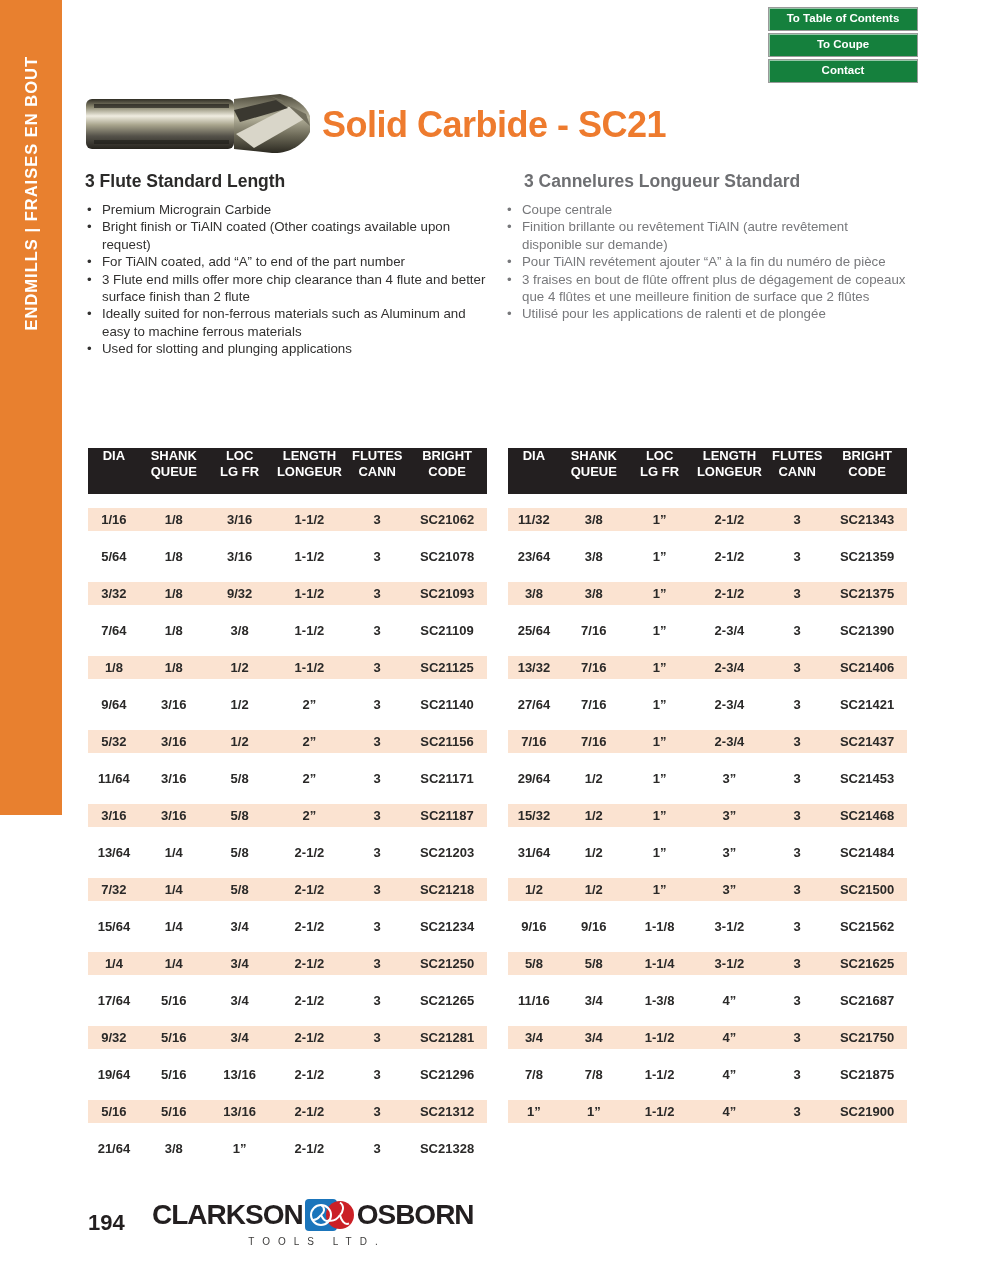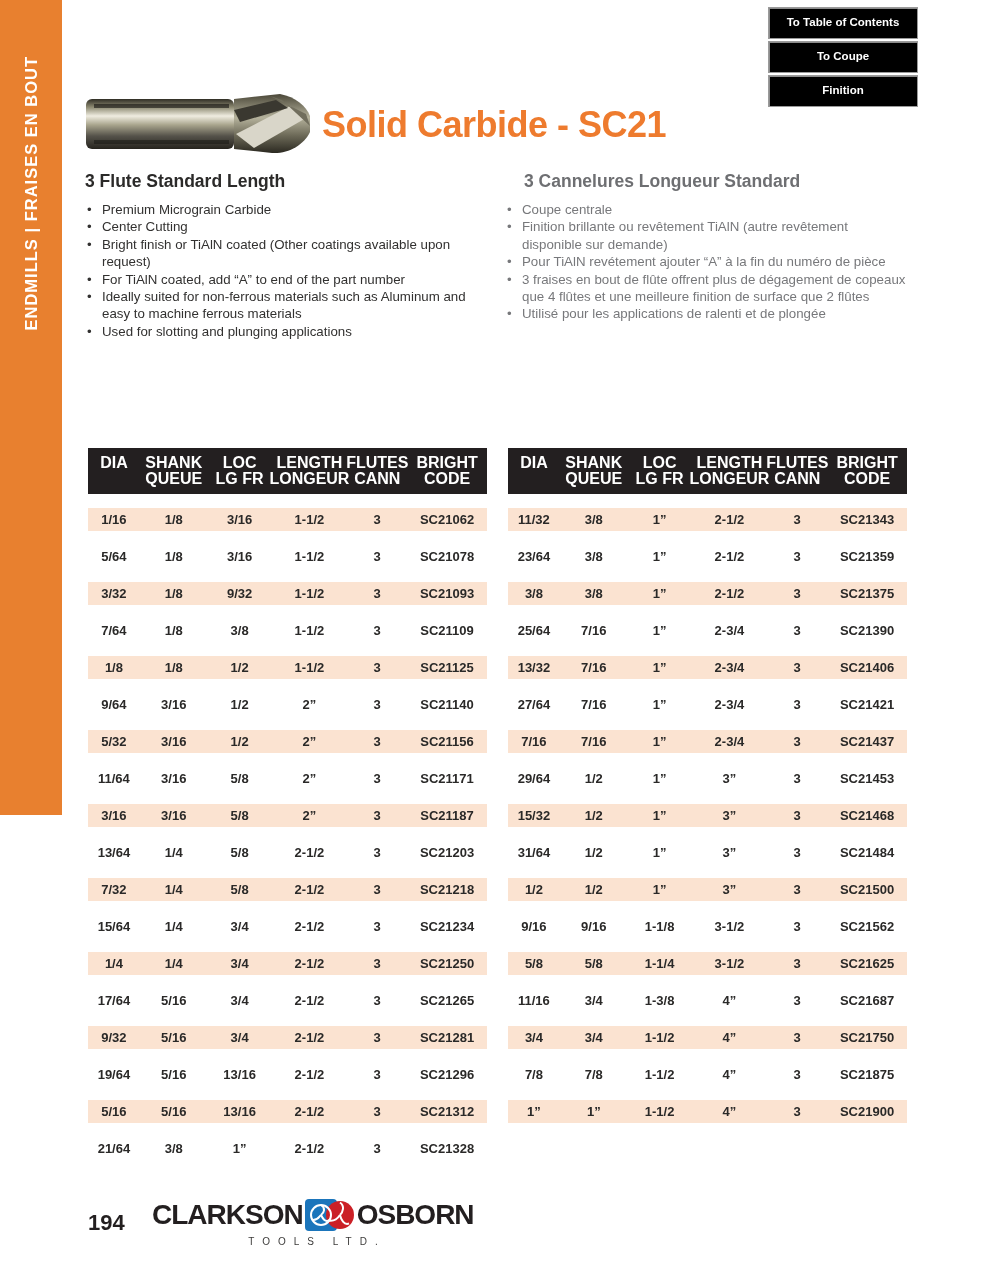--- a/index.html
+++ b/index.html
@@ -14,21 +14,21 @@
   .sidebar { position:absolute; left:0; top:0; width:62px; height:815px; background:#e8802f; }
   .sidebar-text {
     position:absolute; top:56px; left:50%; transform:translateX(-50%) rotate(180deg);
     writing-mode:vertical-rl; color:#fff; font-weight:bold; font-size:16.5px;
     letter-spacing:1px; white-space:nowrap;
   }
 
   
   .nav { position:absolute; top:7px; left:768px; width:150px; }
   .nav-btn {
-    width:150px; height:32px; margin-bottom:2px; background:#000000;
+    width:150px; height:24px; margin-bottom:2px; background:#15803d;
     border:1px solid #9a9a9a; box-shadow:inset 1px 1px 0 rgba(255,255,255,.55);
     color:#ffffff; font-size:11.5px; font-weight:bold;
     display:flex; align-items:center; justify-content:center; cursor:pointer;
     line-height:1;
   }
 
   
   .endmill { position:absolute; left:84px; top:90px; width:228px; height:68px; }
   .title {
     position:absolute; left:322px; top:104px; font-size:36px; font-weight:bold;
@@ -43,21 +43,21 @@
   .bullets-en { left:85px; color:#323130; }
   .bullets-fr { left:505px; color:#77787b; }
   .bullets li { position:relative; padding-left:17px; font-size:13.3px; line-height:17.4px; }
   .bullets li::before { content:"•"; position:absolute; left:2px; top:0; }
 
   
   .ctable { position:absolute; top:448px; width:399px; }
   .ctable-left { left:88px; }
   .ctable-right { left:508px; }
   .thead { background:#231f20; color:#fff; height:46px; display:flex; align-items:flex-start; }
-  .thead .col { display:flex; flex-direction:column; align-items:center; justify-content:flex-start; padding-top:7px; font-size:16px; font-weight:bold; line-height:16px; }
+  .thead .col { display:flex; flex-direction:column; align-items:center; justify-content:flex-start; font-size:13px; font-weight:bold; line-height:16px; }
   .tbody { margin-top:5px; }
   .trow { display:flex; height:23px; align-items:center;margin-top:14px; }
   .trow.alt { background:#fbe3d1; }
   .tcell { text-align:center; font-size:13px; font-weight:bold; color:#2a2928; }
   .c0 { width:13%; } .c1 { width:17%; } .c2 { width:16%; } .c3 { width:19%; } .c4 { width:15%; } .c5 { width:20%; }
 
   
   .page-number { position:absolute; left:88px; top:1210px; font-size:22px; font-weight:bold; color:#231f20; }
   .brand { position:absolute; left:152px; top:1197px; display:flex; align-items:center; }
   .brand-word { font-size:28px; font-weight:bold; color:#231f20; letter-spacing:-1px; line-height:1; }
@@ -72,21 +72,21 @@
 
 <div class="page">
 
   <div class="sidebar">
     <span class="sidebar-text">ENDMILLS  |  FRAISES EN BOUT</span>
   </div>
 
   <div class="nav">
     <div class="nav-btn">To Table of Contents</div>
     <div class="nav-btn">To Coupe</div>
-    <div class="nav-btn">Finition</div>
+    <div class="nav-btn">Contact</div>
   </div>
 
   <div class="endmill">
     <svg width="228" height="68" viewBox="0 0 228 68" xmlns="http://www.w3.org/2000/svg">
       <defs>
         <linearGradient id="metal" x1="0" y1="0" x2="0" y2="1">
           <stop offset="0" stop-color="#2f2d24"></stop>
           <stop offset="0.16" stop-color="#8b8870"></stop>
           <stop offset="0.34" stop-color="#efece0"></stop>
           <stop offset="0.52" stop-color="#a8a48c"></stop>
@@ -108,23 +108,23 @@
       <path d="M186,6 L222,24 L226,36 L198,10 Z" fill="#716e5d"></path>
       <path d="M150,20 L192,10 L204,18 L156,32 Z" fill="#3a3830"></path>
     </svg>
   </div>
 
   <h1 class="title">Solid Carbide - SC21</h1>
 
   <div class="col-heading heading-en">3 Flute Standard Length</div>
   <ul class="bullets bullets-en">
       <li>Premium Micrograin Carbide</li>
-      <li>Center Cutting</li>
       <li>Bright finish or TiAlN coated (Other coatings available upon request)</li>
       <li>For TiAlN coated, add “A” to end of the part number</li>
+      <li>3 Flute end mills offer more chip clearance than 4 flute and better surface finish than 2 flute</li>
       <li>Ideally suited for non-ferrous materials such as Aluminum and easy to machine ferrous materials</li>
       <li>Used for slotting and plunging applications</li>
     </ul>
 
   <div class="col-heading heading-fr">3 Cannelures Longueur Standard</div>
   <ul class="bullets bullets-fr">
       <li>Coupe centrale</li>
       <li>Finition brillante ou revêtement TiAlN (autre revêtement disponible sur demande)</li>
       <li>Pour TiAlN revétement ajouter “A” à la fin du numéro de pièce</li>
       <li>3 fraises en bout de flûte offrent plus de dégagement de copeaux que 4 flûtes et une meilleure finition de surface que 2 flûtes</li>

